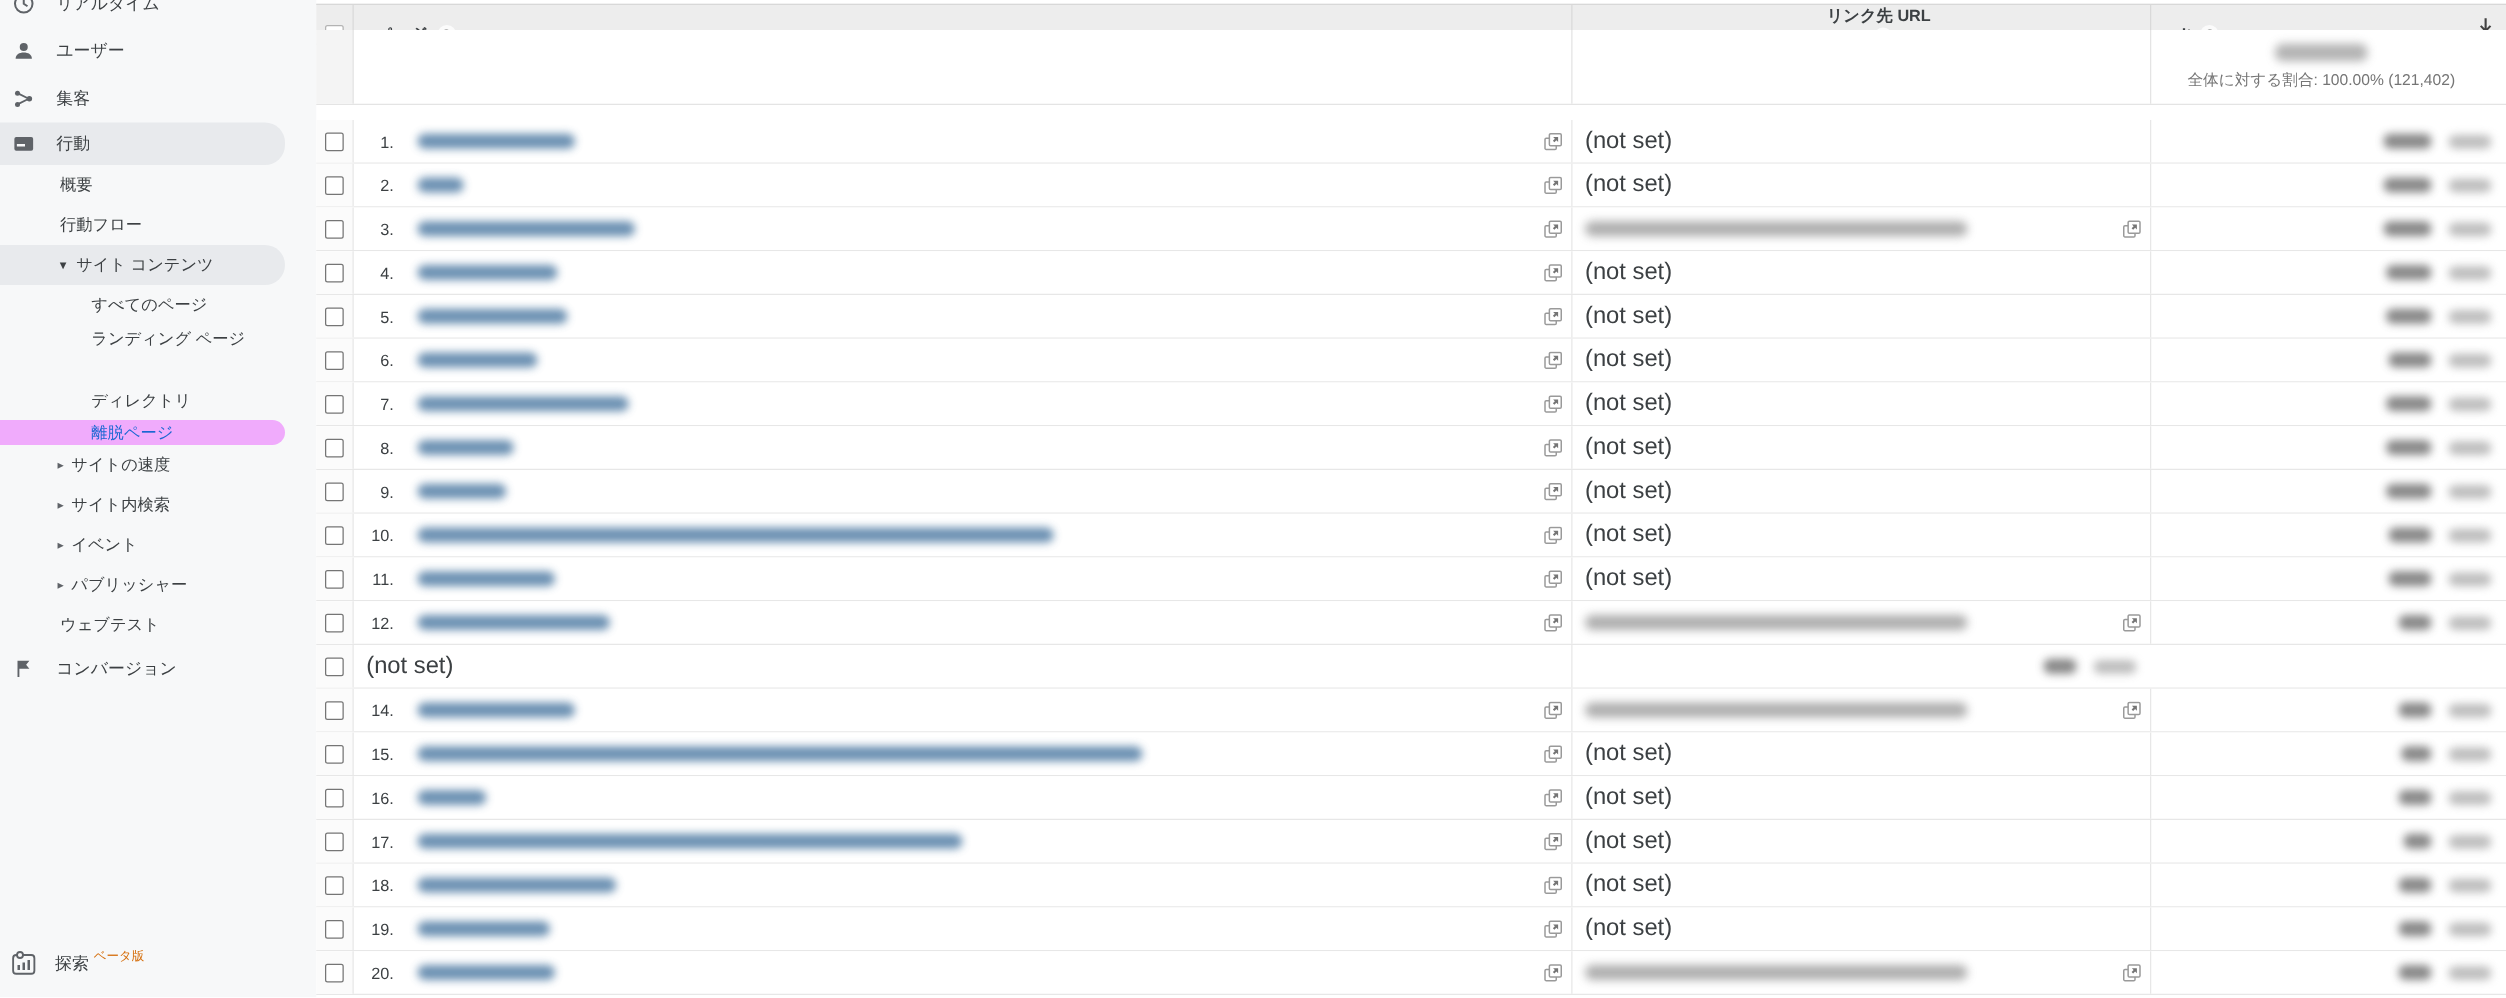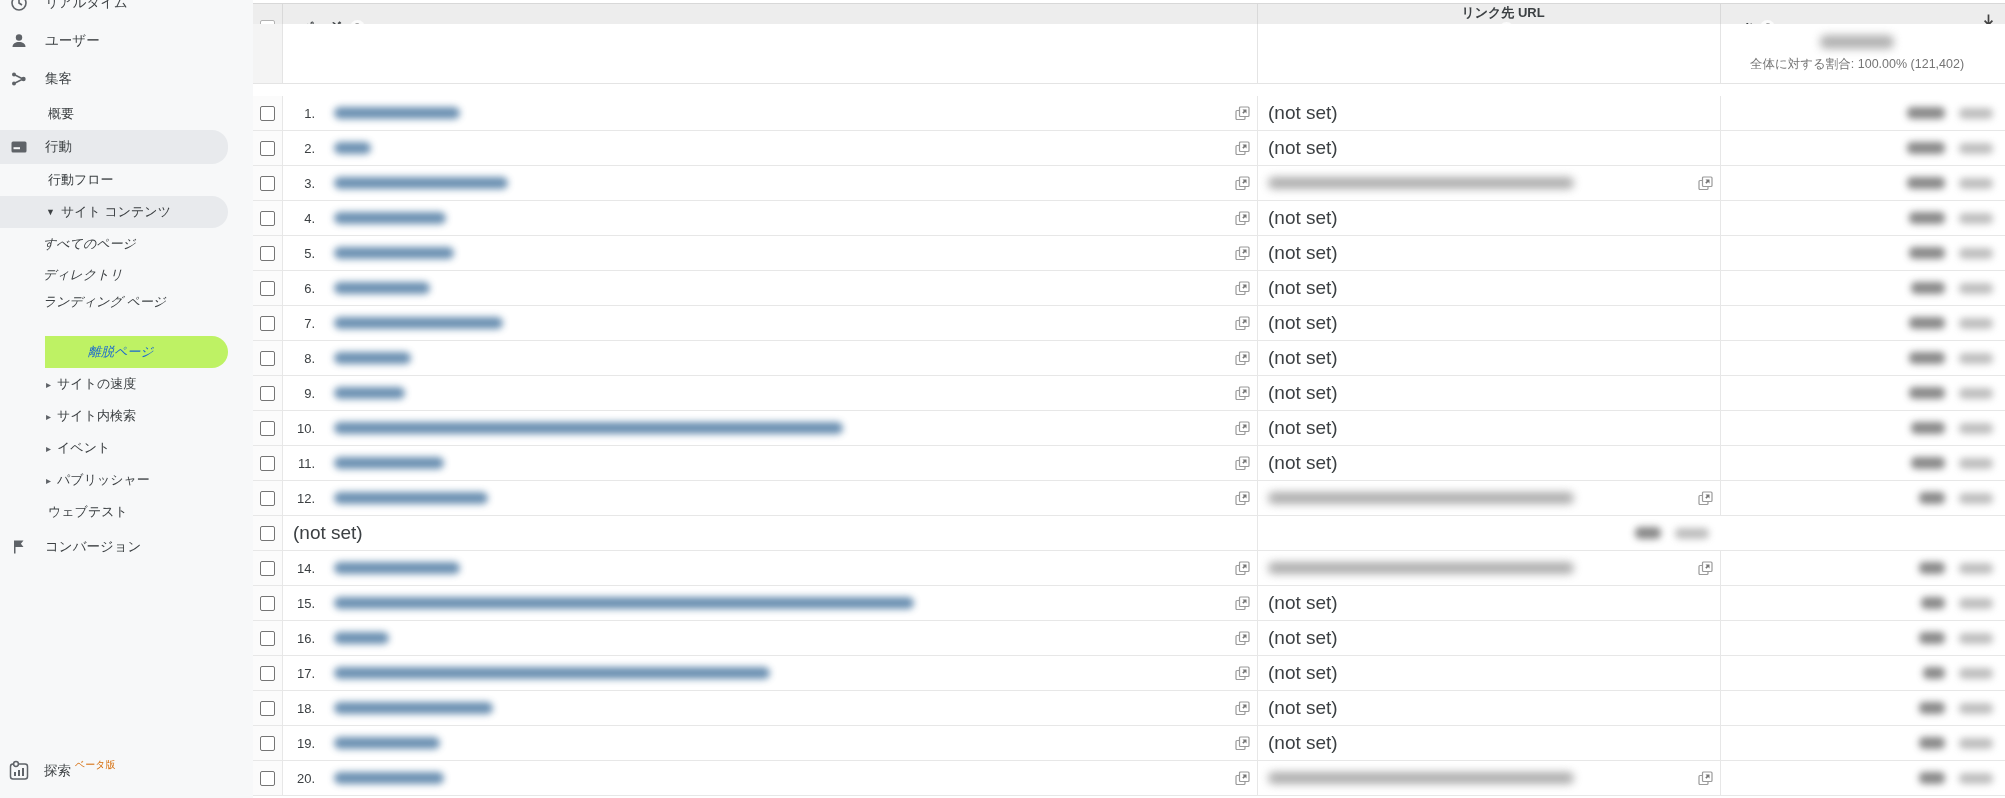--- a/index.html
+++ b/index.html
@@ -7,27 +7,27 @@
   body { font-family:"Liberation Sans","DejaVu Sans",sans-serif; }
   #app { position:relative; width:2005px; height:798px; overflow:hidden; background:#fff; }
 
   
   #sidebar { position:absolute; left:0; top:0; width:253px; height:798px; background:#f7f8f9; overflow:hidden; }
   .sb-item { display:flex; align-items:center; color:#3c4043; font-size:13.5px; cursor:pointer; }
   .sb-l1 { height:38px; padding-left:10px; }
   .sb-l1 .sb-ic { width:18px; height:18px; margin-right:17px; flex:0 0 18px; display:flex; align-items:center; justify-content:center; }
   .sb-l2 { height:32px; padding-left:48px; font-size:13px; }
   .sb-l2.has-arrow { padding-left:46px; }
-  .sb-l3 { height:31px; padding-left:43px; font-size:13px;font-style:italic; }
+  .sb-l3 { height:31px; padding-left:73px; font-size:13px; }
   .sb-wrap2 { height:46px; line-height:16px; align-items:flex-start; padding-top:4px; }
   .sb-wrap2 span { display:inline-block; max-width:152px; }
   .hl-gray { background:#e8eaed; border-radius:0 16px 16px 0; margin-right:25px; }
   .sb-l1.hl-gray { height:34px; }
   .sb-l2.hl-gray { height:32px; }
-  .hl-blue { background:#bef264; border-radius:0 16px 16px 0; margin-right:25px; height:32px;margin-left:45px; }
+  .hl-blue { background:#f0abfc; border-radius:0 16px 16px 0; margin-right:25px; height:20px; }
   .hl-blue span { color:#1967d2; }
   .tri-down { font-size:9px; color:#3c4043; margin-right:6px; }
   .tri-right { font-size:10px; color:#5f6368; margin-right:6px; }
   .sb-realtime { margin-top:-16px; }
   #explore-row { position:absolute; left:0; bottom:6px; width:253px; height:42px; display:flex; align-items:center; padding-left:8px; cursor:pointer; }
   #explore-row .sb-ic { width:22px; height:22px; margin-right:14px; display:flex; align-items:center; justify-content:center; }
   #explore-label { font-size:13.5px; color:#3c4043; }
   #explore-badge { font-size:10px; color:#d56e0c; margin-left:4px; transform:translateY(-6px); display:inline-block; }
 
   
@@ -101,53 +101,53 @@
         <svg width="18" height="18" viewBox="0 0 18 18">
             <path d="M4 4.5L13 9M4 13.5L13 9" stroke="#5f6368" stroke-width="1.5" fill="none"></path>
             <circle cx="4" cy="4.5" r="2" fill="#5f6368"></circle>
             <circle cx="4" cy="13.5" r="2" fill="#5f6368"></circle>
             <circle cx="13.5" cy="9" r="2.2" fill="#5f6368"></circle>
           </svg>
       </span>
       <span>集客</span>
     </div>
 
-    <div class="sb-item sb-l2">
-      <span>概要</span>
-    </div>
-
     <div class="sb-item sb-l1 hl-gray">
       <span class="sb-ic">
         <svg width="18" height="18" viewBox="0 0 18 18">
             <rect x="1.5" y="3.5" width="15" height="11" rx="1.5" fill="#5f6368"></rect>
             <rect x="3.5" y="9.2" width="6.5" height="2" fill="#f7f8f9"></rect>
           </svg>
       </span>
       <span>行動</span>
     </div>
 
     <div class="sb-item sb-l2">
+      <span>概要</span>
+    </div>
+
+    <div class="sb-item sb-l2">
       <span>行動フロー</span>
     </div>
 
     <div class="sb-item sb-l2 has-arrow hl-gray">
       <span class="tri-down">▼</span>
       <span>サイト コンテンツ</span>
     </div>
 
     <div class="sb-item sb-l3">
       <span>すべてのページ</span>
     </div>
 
+    <div class="sb-item sb-l3 sb-wrap2">
+      <span>ランディング ページ</span>
+    </div>
+
     <div class="sb-item sb-l3">
       <span>ディレクトリ</span>
-    </div>
-
-    <div class="sb-item sb-l3 sb-wrap2">
-      <span>ランディング ページ</span>
     </div>
 
     <div class="sb-item sb-l3 hl-blue">
       <span>離脱ページ</span>
     </div>
 
     <div class="sb-item sb-l2 has-arrow">
       <span class="tri-right">▸</span>
       <span>サイトの速度</span>
     </div>

